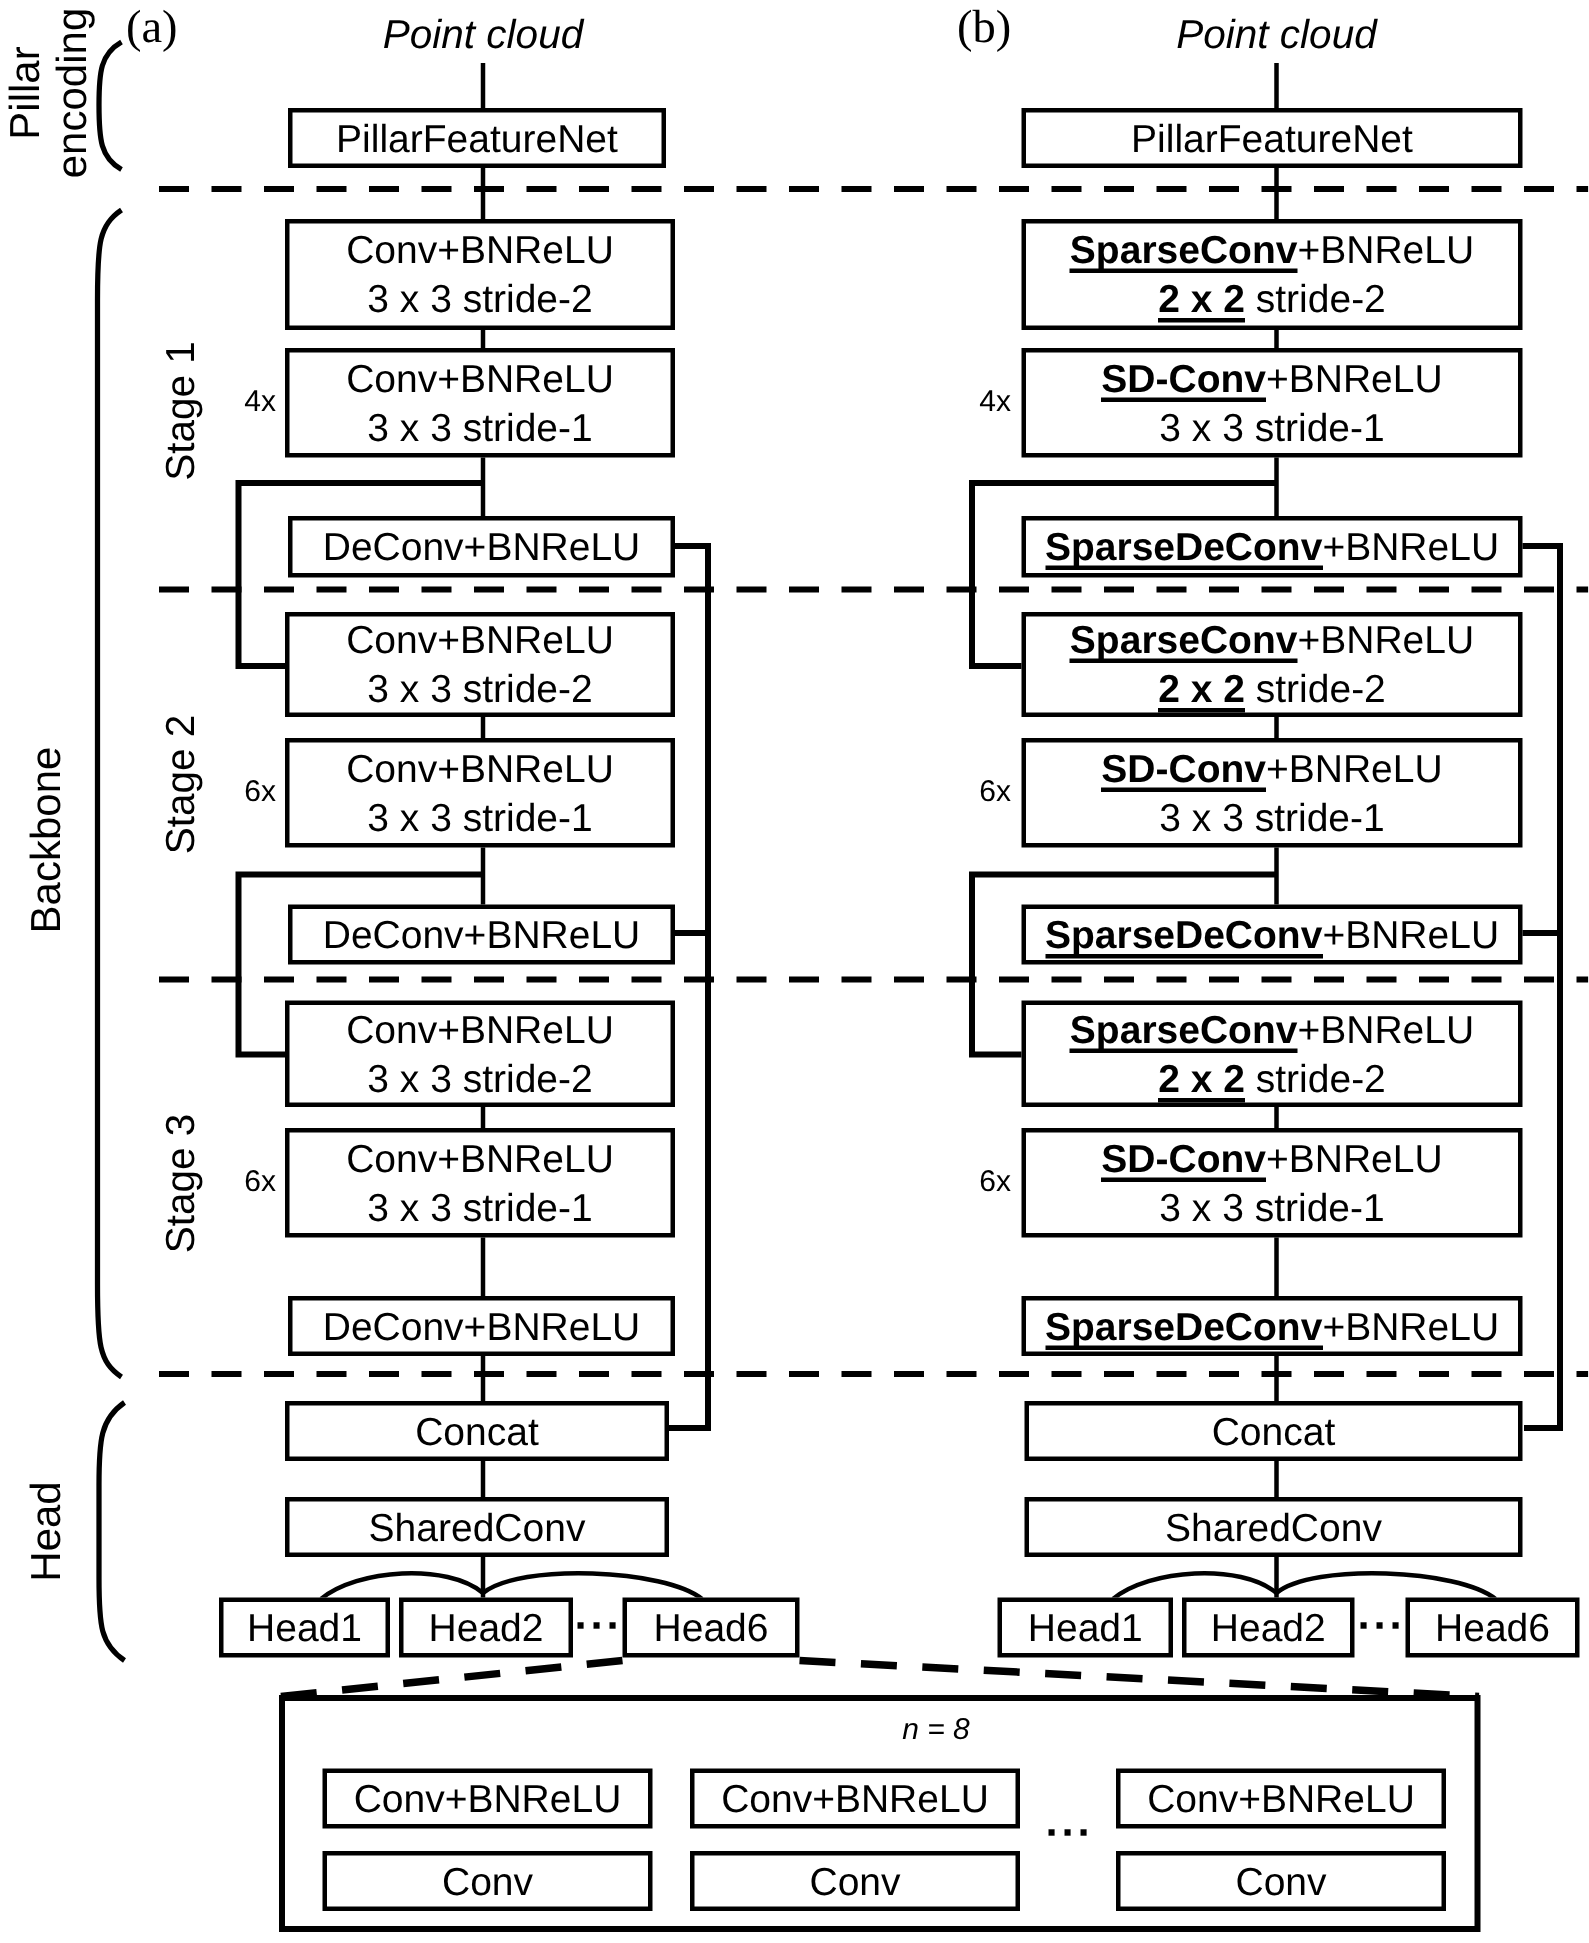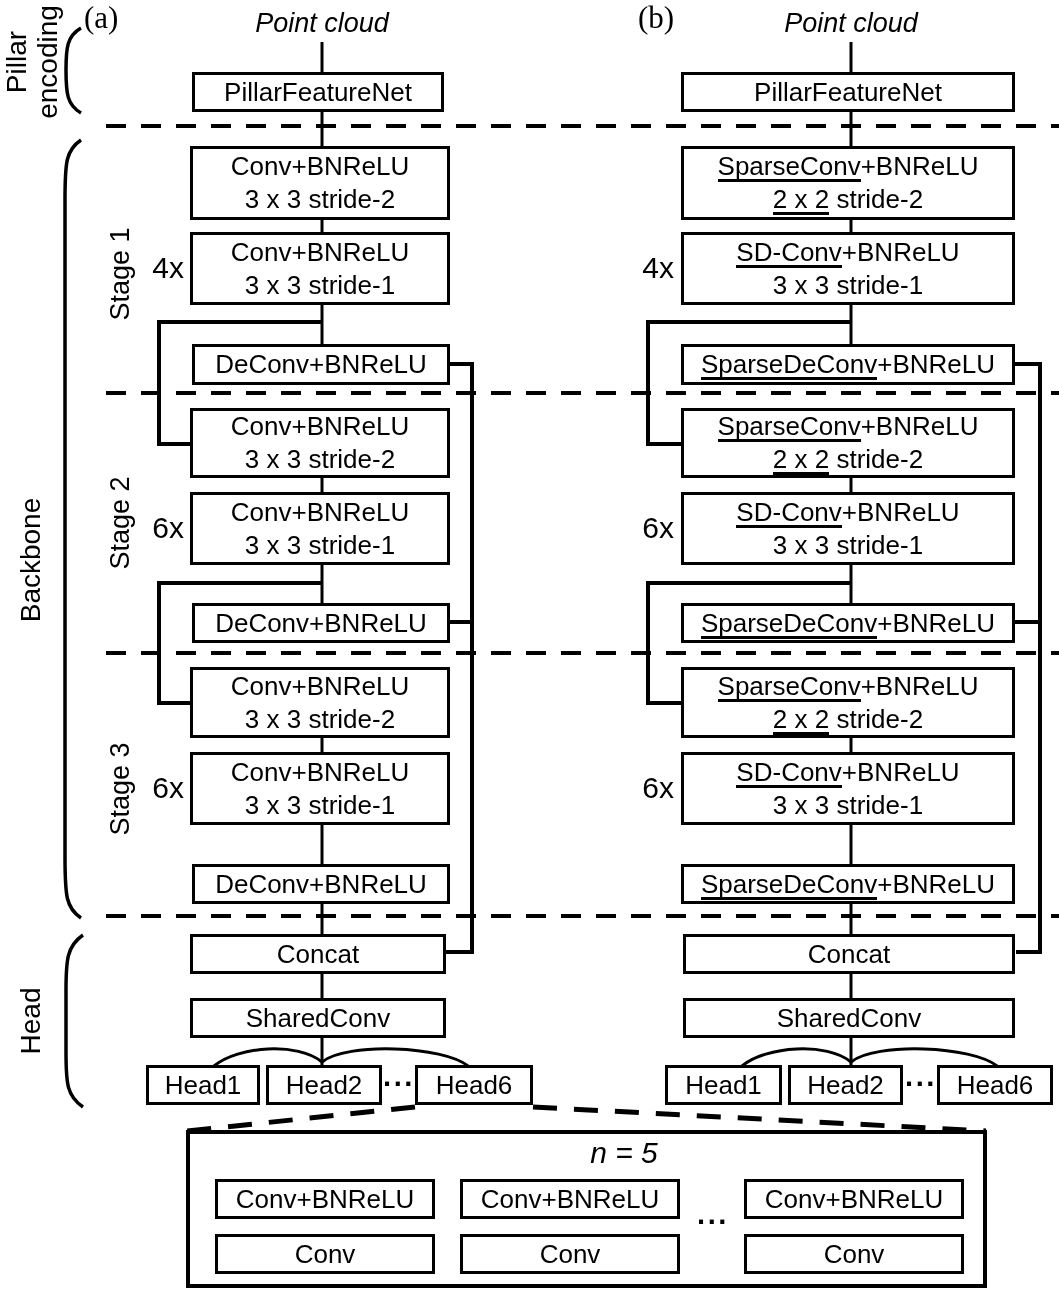--- a/index.html
+++ b/index.html
@@ -4,22 +4,22 @@
 <style>
   html,body{margin:0;padding:0;background:#fff;}
   #canvas{position:relative;width:1059px;height:1295px;background:#fff;overflow:hidden;
           font-family:"Liberation Sans",sans-serif;color:#000;}
   #wires{position:absolute;left:0;top:0;width:1059px;height:1295px;}
   .box{position:absolute;border:3px solid #000;background:#fff;box-sizing:border-box;
        display:flex;flex-direction:column;align-items:center;justify-content:center;
        font-size:26px;line-height:33px;text-align:center;}
   .panelbox{position:absolute;border:4px solid #000;background:#fff;box-sizing:border-box;}
   .bxl{white-space:nowrap;}
-  .bu{font-weight:normal;display:inline-block;border-bottom:3px solid #000;line-height:26px;}
-  .lbl{position:absolute;font-size:30px;line-height:30px;white-space:nowrap;}
+  .bu{font-weight:bold;display:inline-block;border-bottom:3px solid #000;line-height:26px;}
+  .lbl{position:absolute;font-size:20px;line-height:30px;white-space:nowrap;}
   .ctr{text-align:center;font-style:italic;}
   .vlabel{position:absolute;transform:rotate(-90deg);display:flex;flex-direction:column;
           align-items:center;justify-content:center;font-size:28px;line-height:31px;
           text-align:center;white-space:nowrap;}
   .stagelabel{font-size:27px;}
   .plabel{position:absolute;font-family:"Liberation Serif",serif;font-size:31px;line-height:32px;}
   .dots{position:absolute;font-weight:bold;font-size:29px;letter-spacing:1px;}
 </style>
 </head>
 <body>
@@ -247,21 +247,21 @@
   </div>
   <div class="box" style="left:788px;top:1065px;width:115px;height:40px;">
     <div class="bxl">Head2</div>
   </div>
   <div class="dots" style="left:905px;top:1068px;">···</div>
   <div class="box" style="left:937px;top:1065px;width:116px;height:40px;">
     <div class="bxl">Head6</div>
   </div>
 
   <div class="panelbox" style="left:186px;top:1130px;width:801px;height:158px;"></div>
-  <div class="lbl ctr" style="left:588px;top:1138px;width:72px;">n = 5</div>
+  <div class="lbl ctr" style="left:588px;top:1138px;width:72px;">n = 8</div>
 
   <div class="box" style="left:215px;top:1179px;width:220px;height:40px;">
     <div class="bxl">Conv+BNReLU</div>
   </div>
   <div class="box" style="left:215px;top:1234px;width:220px;height:40px;">
     <div class="bxl">Conv</div>
   </div>
 
   <div class="box" style="left:460px;top:1179px;width:220px;height:40px;">
     <div class="bxl">Conv+BNReLU</div>

